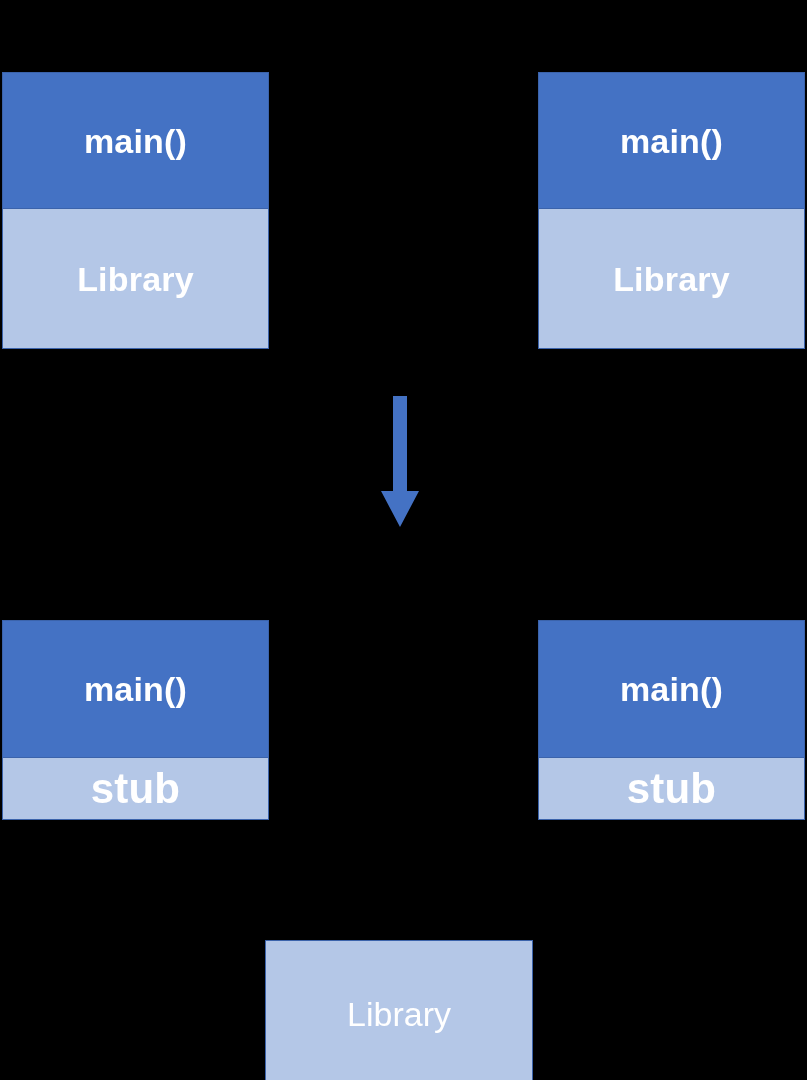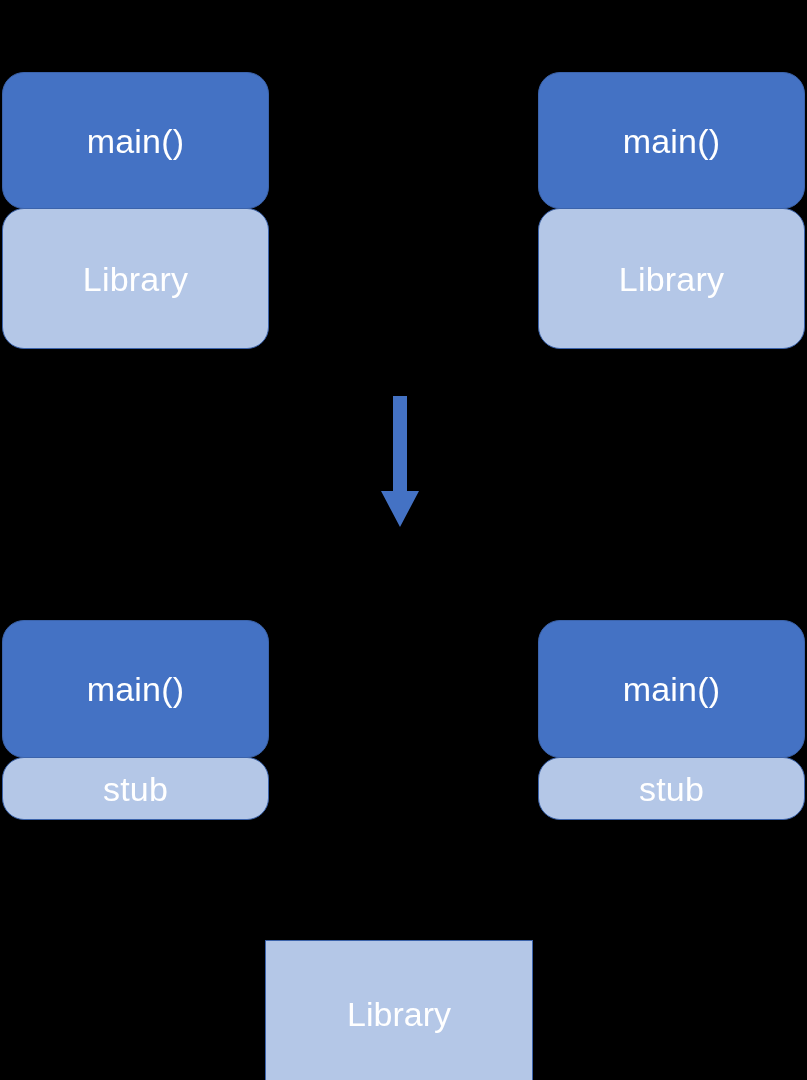--- a/index.html
+++ b/index.html
@@ -27,41 +27,40 @@
     position: absolute;
     box-sizing: border-box;
   }
   .seg {
     position: absolute;
     box-sizing: border-box;
     display: flex;
     align-items: center;
     justify-content: center;
     color: #FFFFFF;
-    font-weight: 400;
+    font-weight: 700;
     letter-spacing: 0.2px;
     line-height: 1;
     white-space: nowrap;
     user-select: none;
-    border-radius: 22px;
   }
   .seg-main {
     background: #4472C4;
     border: 1px solid #3B63AB;
     font-size: 34px;
   }
   .seg-lib {
     background: #B4C7E7;
     border: 1px solid #3B63AB;
     font-size: 34px;
   }
   .seg-stub {
     background: #B4C7E7;
     border: 1px solid #3B63AB;
-    font-size: 34px;
+    font-size: 42px;
   }
   
   #prog-tl { left: 2px;  top: 72px;  width: 267px; height: 277px; }
   #prog-tl .seg-main { left: 0; top: 0;    width: 267px; height: 137px; }
   #prog-tl .seg-lib  { left: 0; top: 136px; width: 267px; height: 141px; }
   
   #prog-tr { left: 538px; top: 72px; width: 267px; height: 277px; }
   #prog-tr .seg-main { left: 0; top: 0;    width: 267px; height: 137px; }
   #prog-tr .seg-lib  { left: 0; top: 136px; width: 267px; height: 141px; }
   

